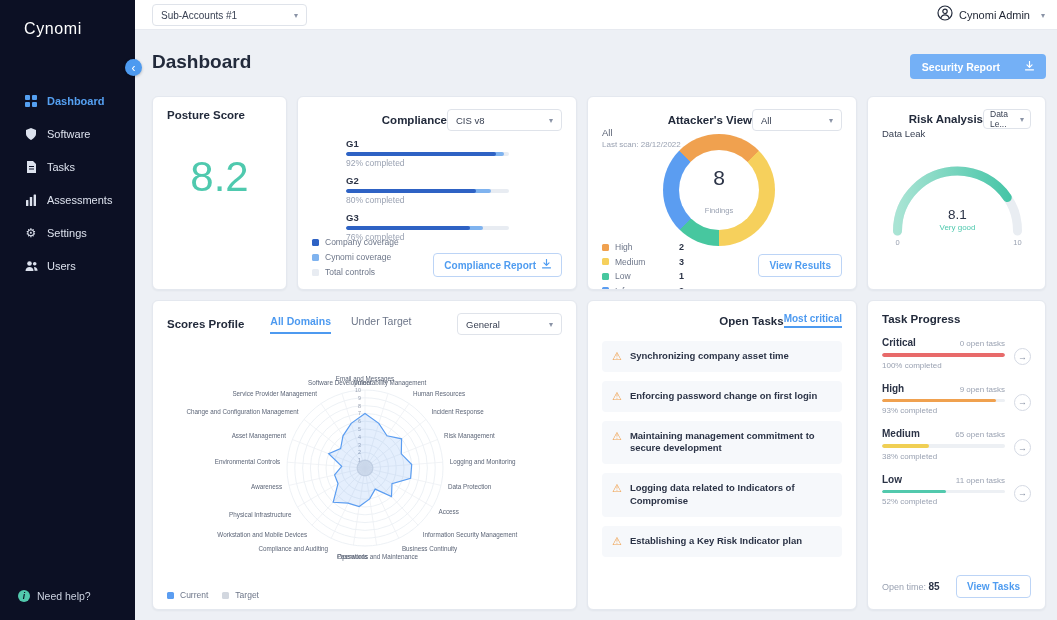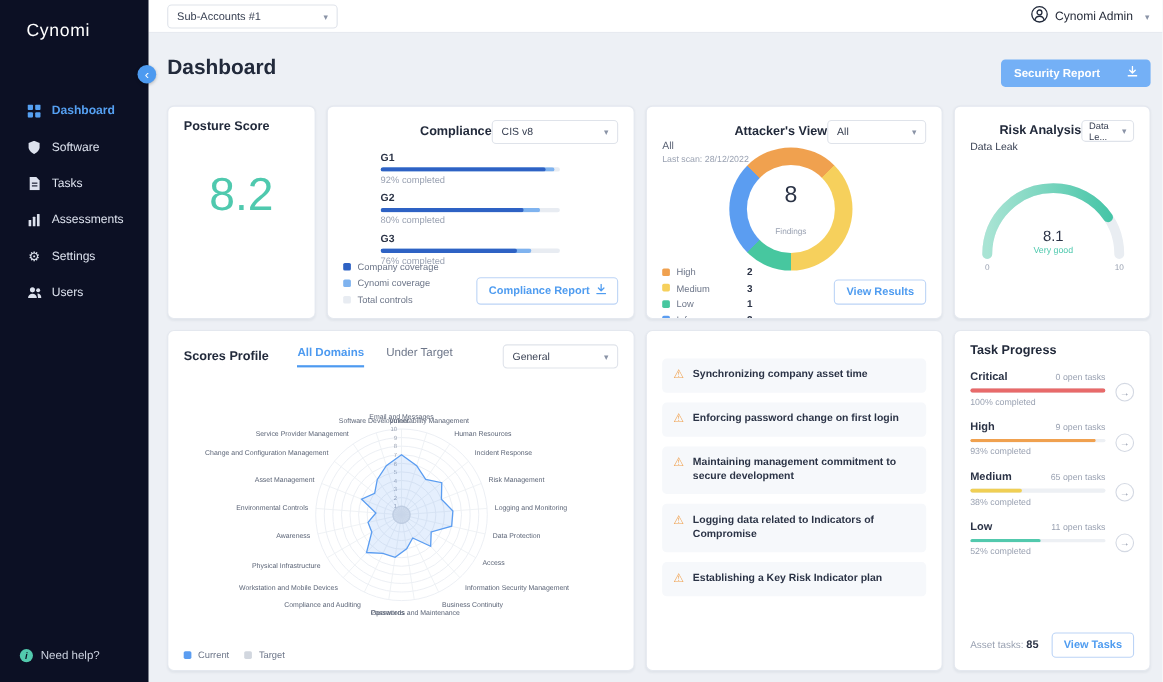--- a/index.html
+++ b/index.html
@@ -388,20 +388,24 @@
         <text x="150.1" y="55.1" font-size="6.3" fill="#5c6577" text-anchor="end">Service Provider Management</text>
         <text x="172.9" y="43.9" font-size="6.3" fill="#5c6577" text-anchor="middle">Software Development</text>
       </svg>
     <div class="scores-legend">
         <span class="lg-item"><span class="lg-sq" style="background:#5b9df1"></span>Current</span>
         <span class="lg-item"><span class="lg-sq" style="background:#d2d7df"></span>Target</span>
       </div>
   </section>
 
   <section class="card card-opentasks">
+    <div class="card-head">
+      <div class="card-title">Open Tasks</div>
+      <span class="link">Most critical</span>
+    </div>
     <div class="task-list">
         <div class="task-item">
           <span class="warn">⚠</span>
           <span class="task-text">Synchronizing company asset time</span>
         </div>
         <div class="task-item">
           <span class="warn">⚠</span>
           <span class="task-text">Enforcing password change on first login</span>
         </div>
         <div class="task-item">
@@ -461,20 +465,20 @@
             <span class="tp-open">11 open tasks</span>
           </div>
           <div class="tp-bar">
             <div class="tp-fill" style="width:52%;background:#52c9ad"></div>
           </div>
           <div class="tp-pct">52% completed</div>
           <button class="tp-arrow">→</button>
         </div>
       </div>
     <div class="tp-bottom">
-      <span class="tp-total"><span>Asset tasks:</span> <b>85</b></span>
+      <span class="tp-total"><span>Open time:</span> <b>85</b></span>
       <button class="btn-outline">
         <span>View Tasks</span>
       </button>
     </div>
   </section>
 
 </div>
 
 </body></html>

